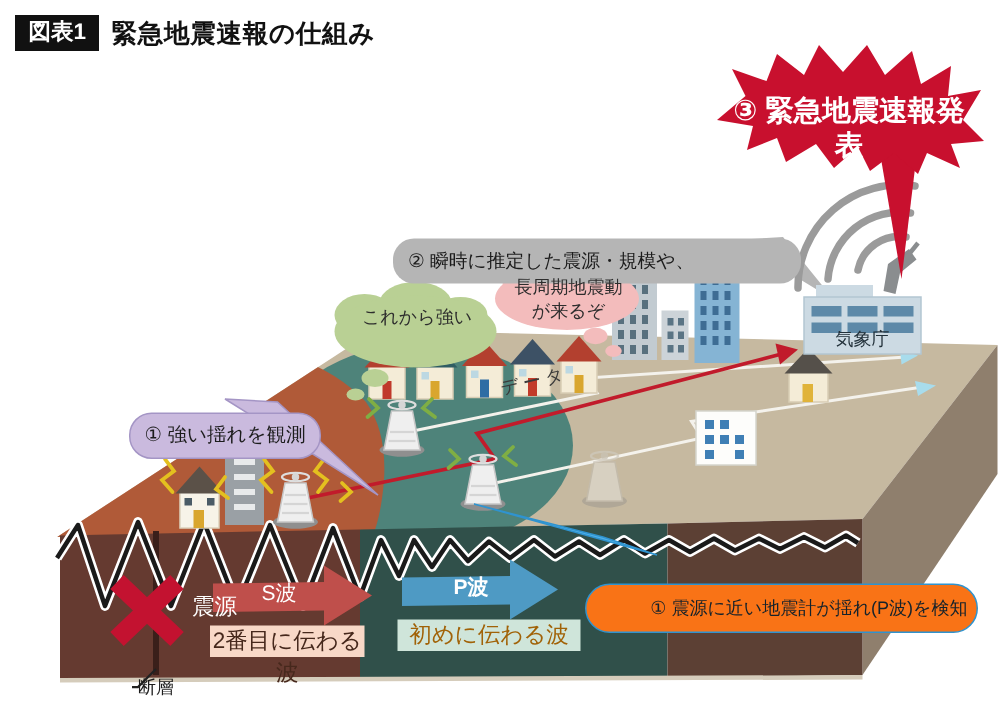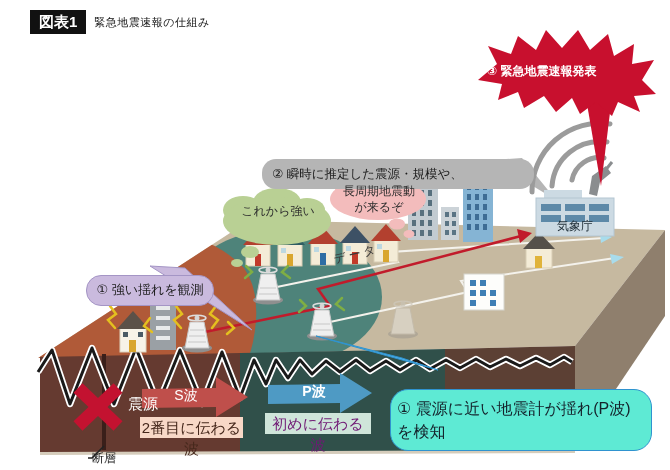--- a/index.html
+++ b/index.html
@@ -2,44 +2,44 @@
 <html><head>
 <meta charset="utf-8">
 <style>
   html,body{margin:0;padding:0;background:#ffffff;}
   #canvas{position:relative;width:670px;height:470px;background:#ffffff;overflow:hidden;
           font-family:"Liberation Sans","DejaVu Sans",sans-serif;}
   #scene{position:absolute;left:0;top:0;}
   .abs{position:absolute;}
   
   .hdr{position:absolute;left:10px;top:10px;display:flex;align-items:center;gap:8px;}
-  .hdr-tag{background:#111;color:#fff;font-weight:bold;font-size:15px;padding:2px 9px;line-height:20px;margin-left:20px;}
-  .hdr-title{color:#111;font-weight:normal;font-size:11px;letter-spacing:.5px;}
+  .hdr-tag{background:#111;color:#fff;font-weight:bold;font-size:15px;padding:2px 9px;line-height:20px;}
+  .hdr-title{color:#111;font-weight:bold;font-size:17px;letter-spacing:.5px;}
   
   .bubble{position:absolute;box-sizing:border-box;font-size:12.5px;color:#1c1c1c;line-height:1.45;margin-top:38px;}
   .b-gray{left:262px;top:121px;width:272px;background:#b5b5b5;border-radius:14px;padding:6px 10px;}
   .b-gray .ind{padding-left:15px;display:block;}
   .b-purple{left:86px;top:237px;width:128px;background:#cabade;border:1.5px solid #a violet;
             border:1.5px solid #a495c5;border-radius:15px;padding:5px 4px;text-align:center;font-size:13px;}
-  .b-blue{left:390px;top:351px;width:262px;background:#5eead4;border:1.5px solid #2f93cf;
-          border-radius:18px;padding:7px 6px;text-align:left;font-size:16px;color:#14222b;}
-  .burst-text{left:487px;top:64px;width:158px;color:#fff;font-weight:bold;
-              font-size:12px;line-height:1.2;}
+  .b-blue{left:390px;top:351px;width:262px;background:#f97316;border:1.5px solid #2f93cf;
+          border-radius:18px;padding:7px 6px;text-align:right;font-size:12px;color:#14222b;}
+  .burst-text{left:487px;top:64px;width:158px;text-align:center;color:#fff;font-weight:bold;
+              font-size:19px;line-height:1.2;}
   .cloud-text{text-align:center;font-size:12px;color:#2d2d2d;line-height:1.3;}
   .ct-green{left:228px;top:204px;width:100px;}
   .ct-pink{left:336px;top:184px;width:86px;}
   .lbl{font-size:12px;color:#22313a;}
   .lbl-jma{left:542px;top:218px;width:66px;text-align:center;}
   .lbl-fault{left:92px;top:450px;color:#1c1c1c;}
   .lbl-epicenter{left:128px;top:395px;color:#fff;font-size:15px;}
   .lbl-swave{left:160px;top:387px;width:52px;text-align:center;color:#fff;font-size:14px;font-weight:normal;}
   .lbl-pwave{left:288px;top:383px;width:52px;text-align:center;color:#fff;font-size:14px;font-weight:bold;}
   .wavebox{position:absolute;box-sizing:border-box;height:21px;line-height:21px;text-align:center;font-size:15px;}
   .wb-s{left:140px;top:417px;width:103px;background:#f8d8c7;color:#46281c;}
-  .wb-p{left:265px;top:413px;width:106px;background:#cfe5da;color:#701a75;}
+  .wb-p{left:265px;top:413px;width:122px;background:#cfe5da;color:#a16207;}
   .lbl-data{left:334px;top:251px;color:#3a3a3a;font-size:12px;letter-spacing:3px;
             transform:rotate(-13deg);transform-origin:left center;}
 </style>
 </head>
 <body>
 
 <div id="canvas">
 
 <svg id="scene" width="670" height="470" viewBox="0 0 670 470">
   <defs>

